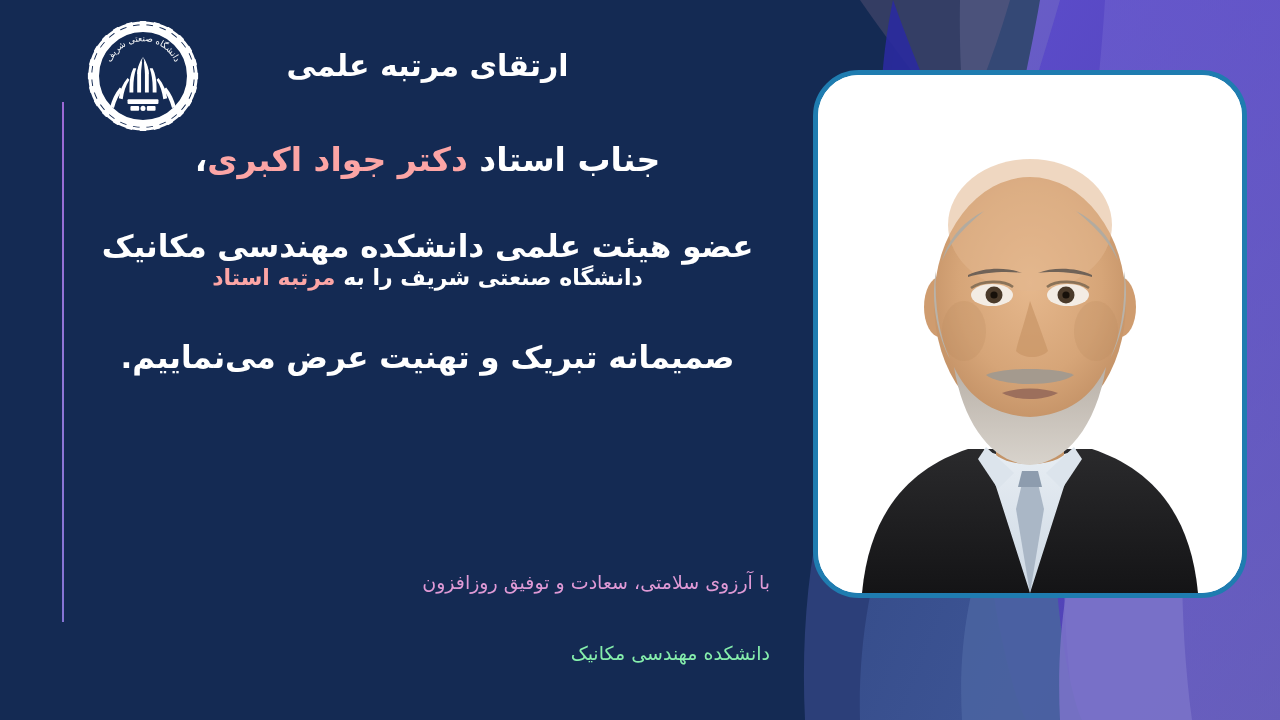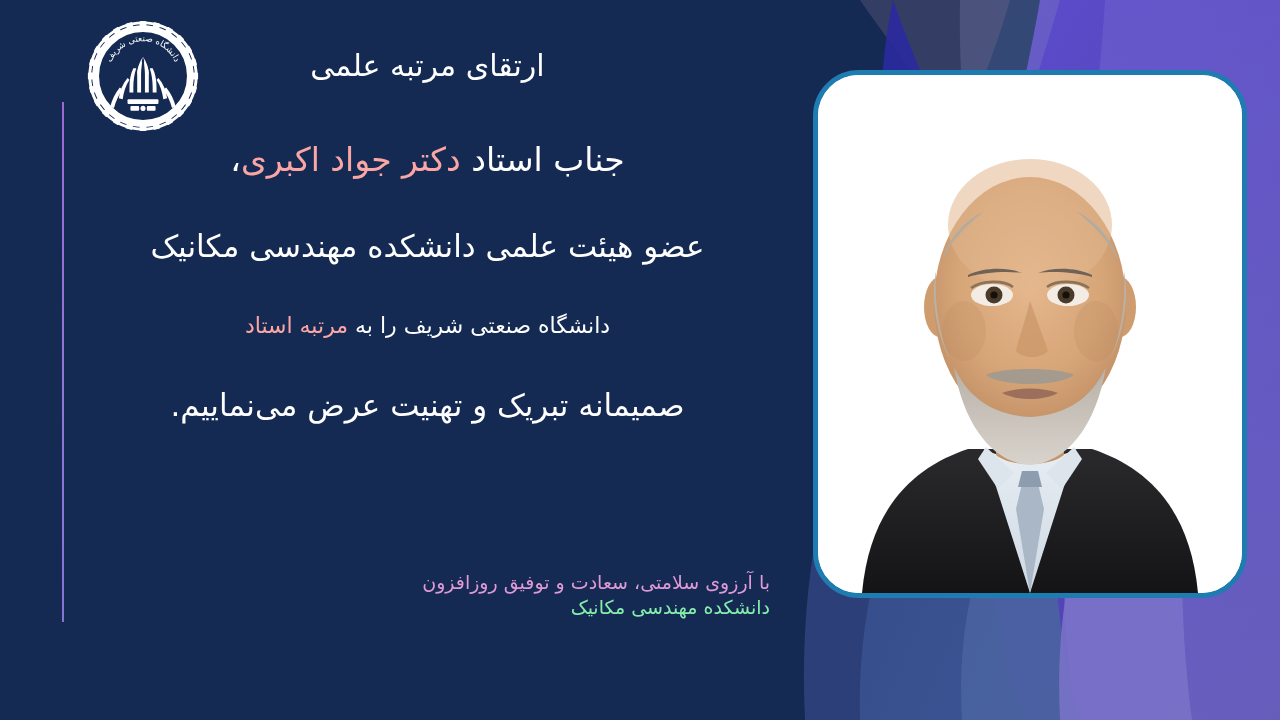--- a/index.html
+++ b/index.html
@@ -55,46 +55,47 @@
     left: 95px;
     top: 48px;
     text-align: center;
     direction: rtl;
   }
   .line {
     color: #ffffff;
     font-size: 31px;
     line-height: 1.2;
     white-space: nowrap;
-    font-weight: 400;
+    font-weight: 700;
     letter-spacing: 0;
   }
   .line-1 { margin-bottom: 56px; font-size: 30px; }
   .line-2 { margin-bottom: 48px; font-size: 33px; }
-  .line-3 { margin-bottom: 48px; font-size: 31px; }
+  .line-3 { font-size: 31px; }
   .line-4 { margin-bottom: 48px; font-size: 22px; }
   .line-5 { font-size: 31px; }
 
   .hl {
     color: #fca5a5;
   }
 
   
   .footer {
     position: absolute;
     right: 510px;
     left: 95px;
     top: 570px;
     text-align: right;
     direction: rtl;
   }
   .footer-wish {
     color: #e09ad6;
     font-size: 19px;
     line-height: 1.3;
+    margin-bottom: 46px;
     white-space: nowrap;
   }
   .footer-dept {
     color: #86efac;
     font-size: 19px;
     line-height: 1.3;
     white-space: nowrap;
   }
 
   

